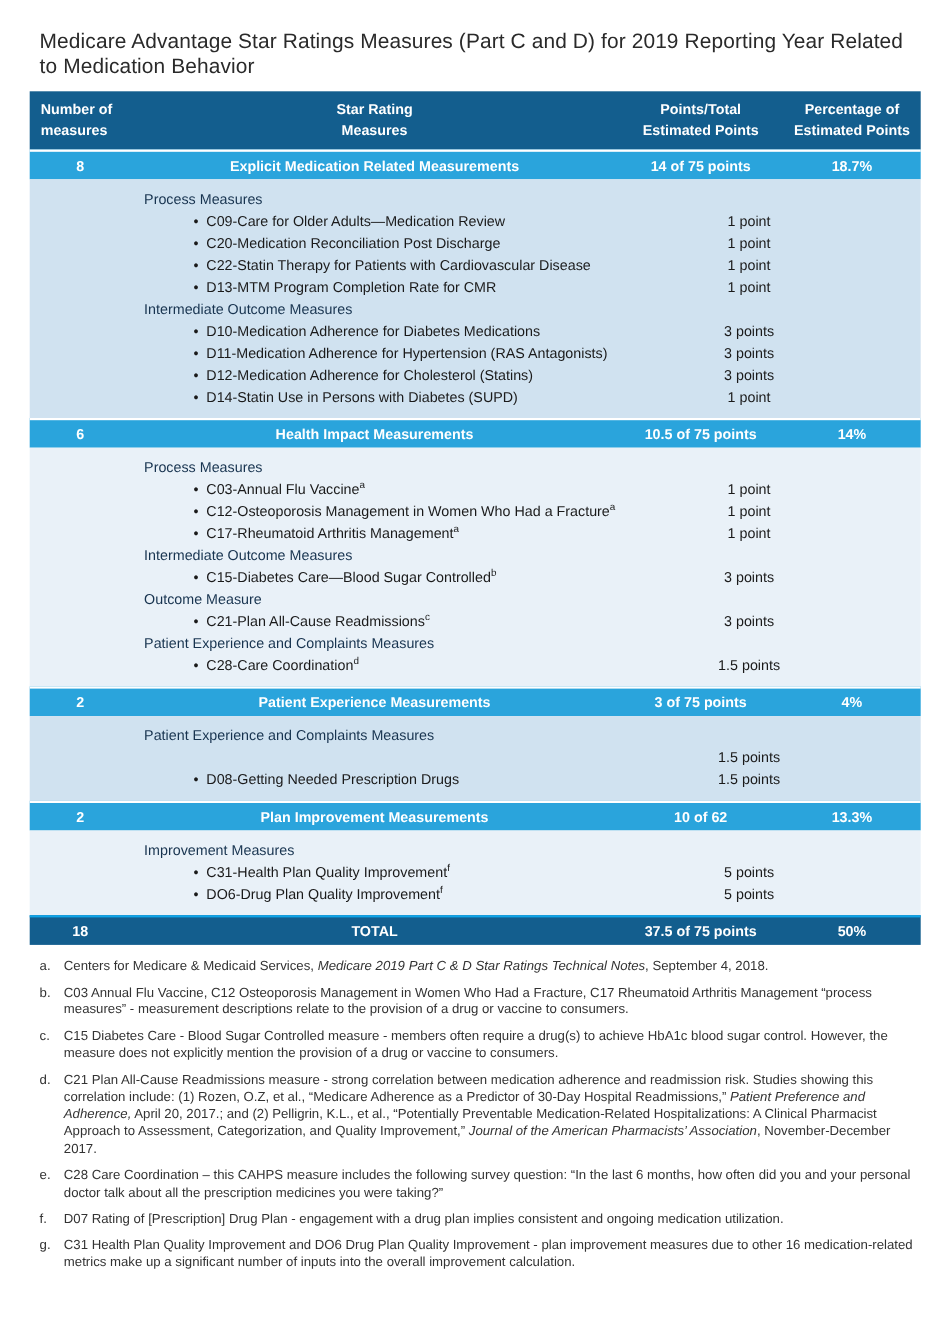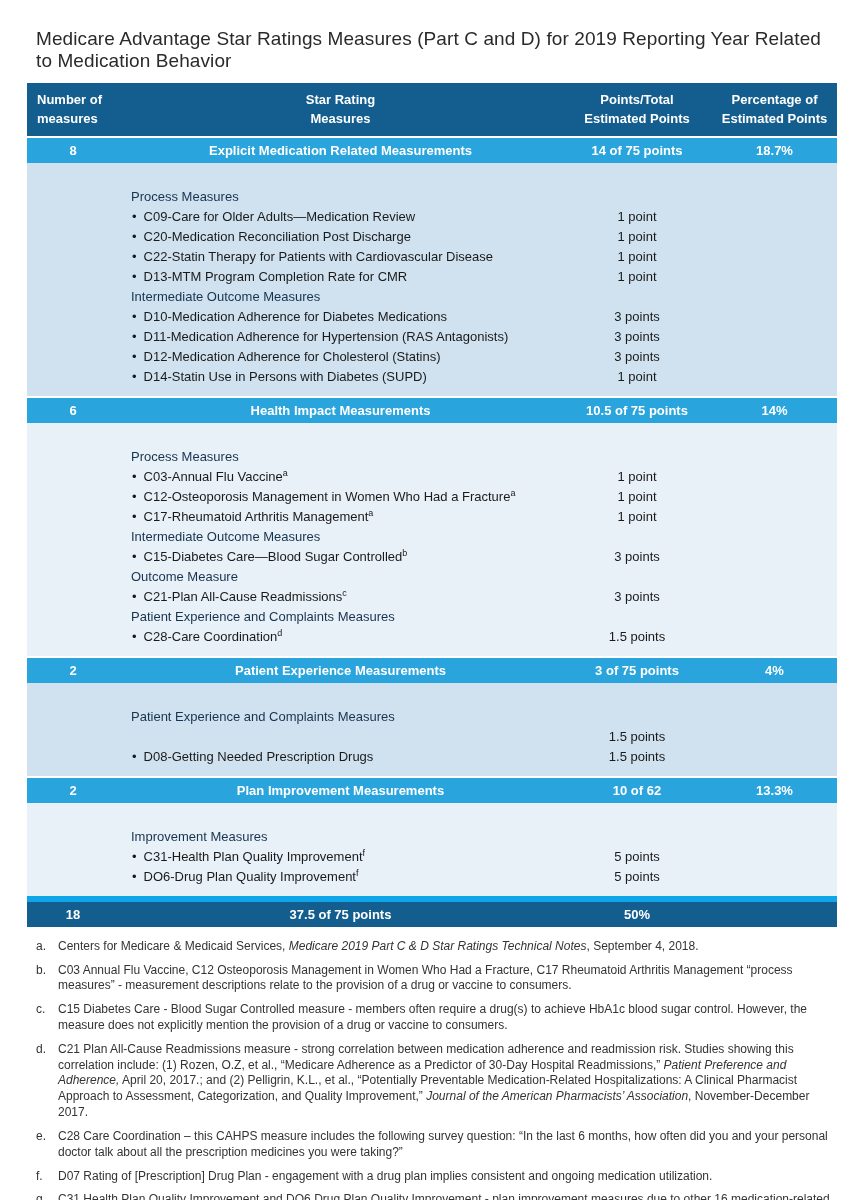--- a/index.html
+++ b/index.html
@@ -12,28 +12,28 @@
   .c3{grid-column:3;}
   .ctr{text-align:center;}
   .thead{background:var(--header-blue,#135e8e);color:#fff;font-weight:700;padding:8px 0 7px;line-height:1.45;align-items:start;}
   .thead .line{display:block;}
   .thead .c1{padding-left:10px;text-align:left;grid-column:1;}
   .band{background:var(--band-blue,#2aa4dc);color:#fff;font-weight:700;height:25px;line-height:25px;border-top:2px solid #fff;}
   .sec-body{padding:4px 0 9px;}
   .sec-body.light{background:var(--body-light,#d0e2f0);}
   .sec-body.lighter{background:var(--body-lighter,#e9f1f8);}
   .group-heading{line-height:20px;margin-top:0;}
-  .group-heading.first{margin-top:20px;}
+  .group-heading.first{margin-top:4px;}
   .gh-label{padding-left:12px;color:#17334f;}
-  .item{line-height:20px;}
+  .item{line-height:20px;padding-left:44px;}
   .item-label{padding-left:12px;}
   .bullet{margin:0 7px 0 1px;}
   sup{font-size:9px;line-height:0;}
   .pts{text-align:center;}
-  .total{background:var(--header-blue,#135e8e);color:#fff;font-weight:700;height:25px;line-height:25px;border-top:6px solid #0ea5e9;}
+  .total{background:var(--header-blue,#135e8e);color:#fff;font-weight:700;height:25px;line-height:25px;border-top:2px solid #0ea5e9;}
   .footnotes{margin:12px 0 0 9px;width:800px;font-size:12px;line-height:1.32;color:#333;}
   .fn{display:flex;margin-bottom:8px;}
   .fn-letter{width:22px;flex:none;}
   .fn-text{flex:1;}
   .it{font-style:italic;}
 </style>
 </head>
 <body>
 
 <div class="page">
@@ -184,20 +184,21 @@
           </div>
           <div class="trow item">
             <div class="c2 item-label"><span class="bullet">•</span><span>DO6-Drug Plan Quality Improvement</span><sup>f</sup></div>
             <div class="c3 pts">5 points</div>
           </div>
         </div>
       </div>
 
     <div class="trow total">
       <div class="ctr">18</div>
+      <div class="ctr">TOTAL</div>
       <div class="ctr">37.5 of 75 points</div>
       <div class="ctr">50%</div>
     </div>
   </div>
 
   <div id="footnotes" class="footnotes">
       <div class="fn">
         <div class="fn-letter">a.</div>
         <div class="fn-text"><span>Centers for Medicare &amp; Medicaid Services, </span><span class="it">Medicare 2019 Part C &amp; D Star Ratings Technical Notes</span><span>, September 4, 2018.</span></div>
       </div>

